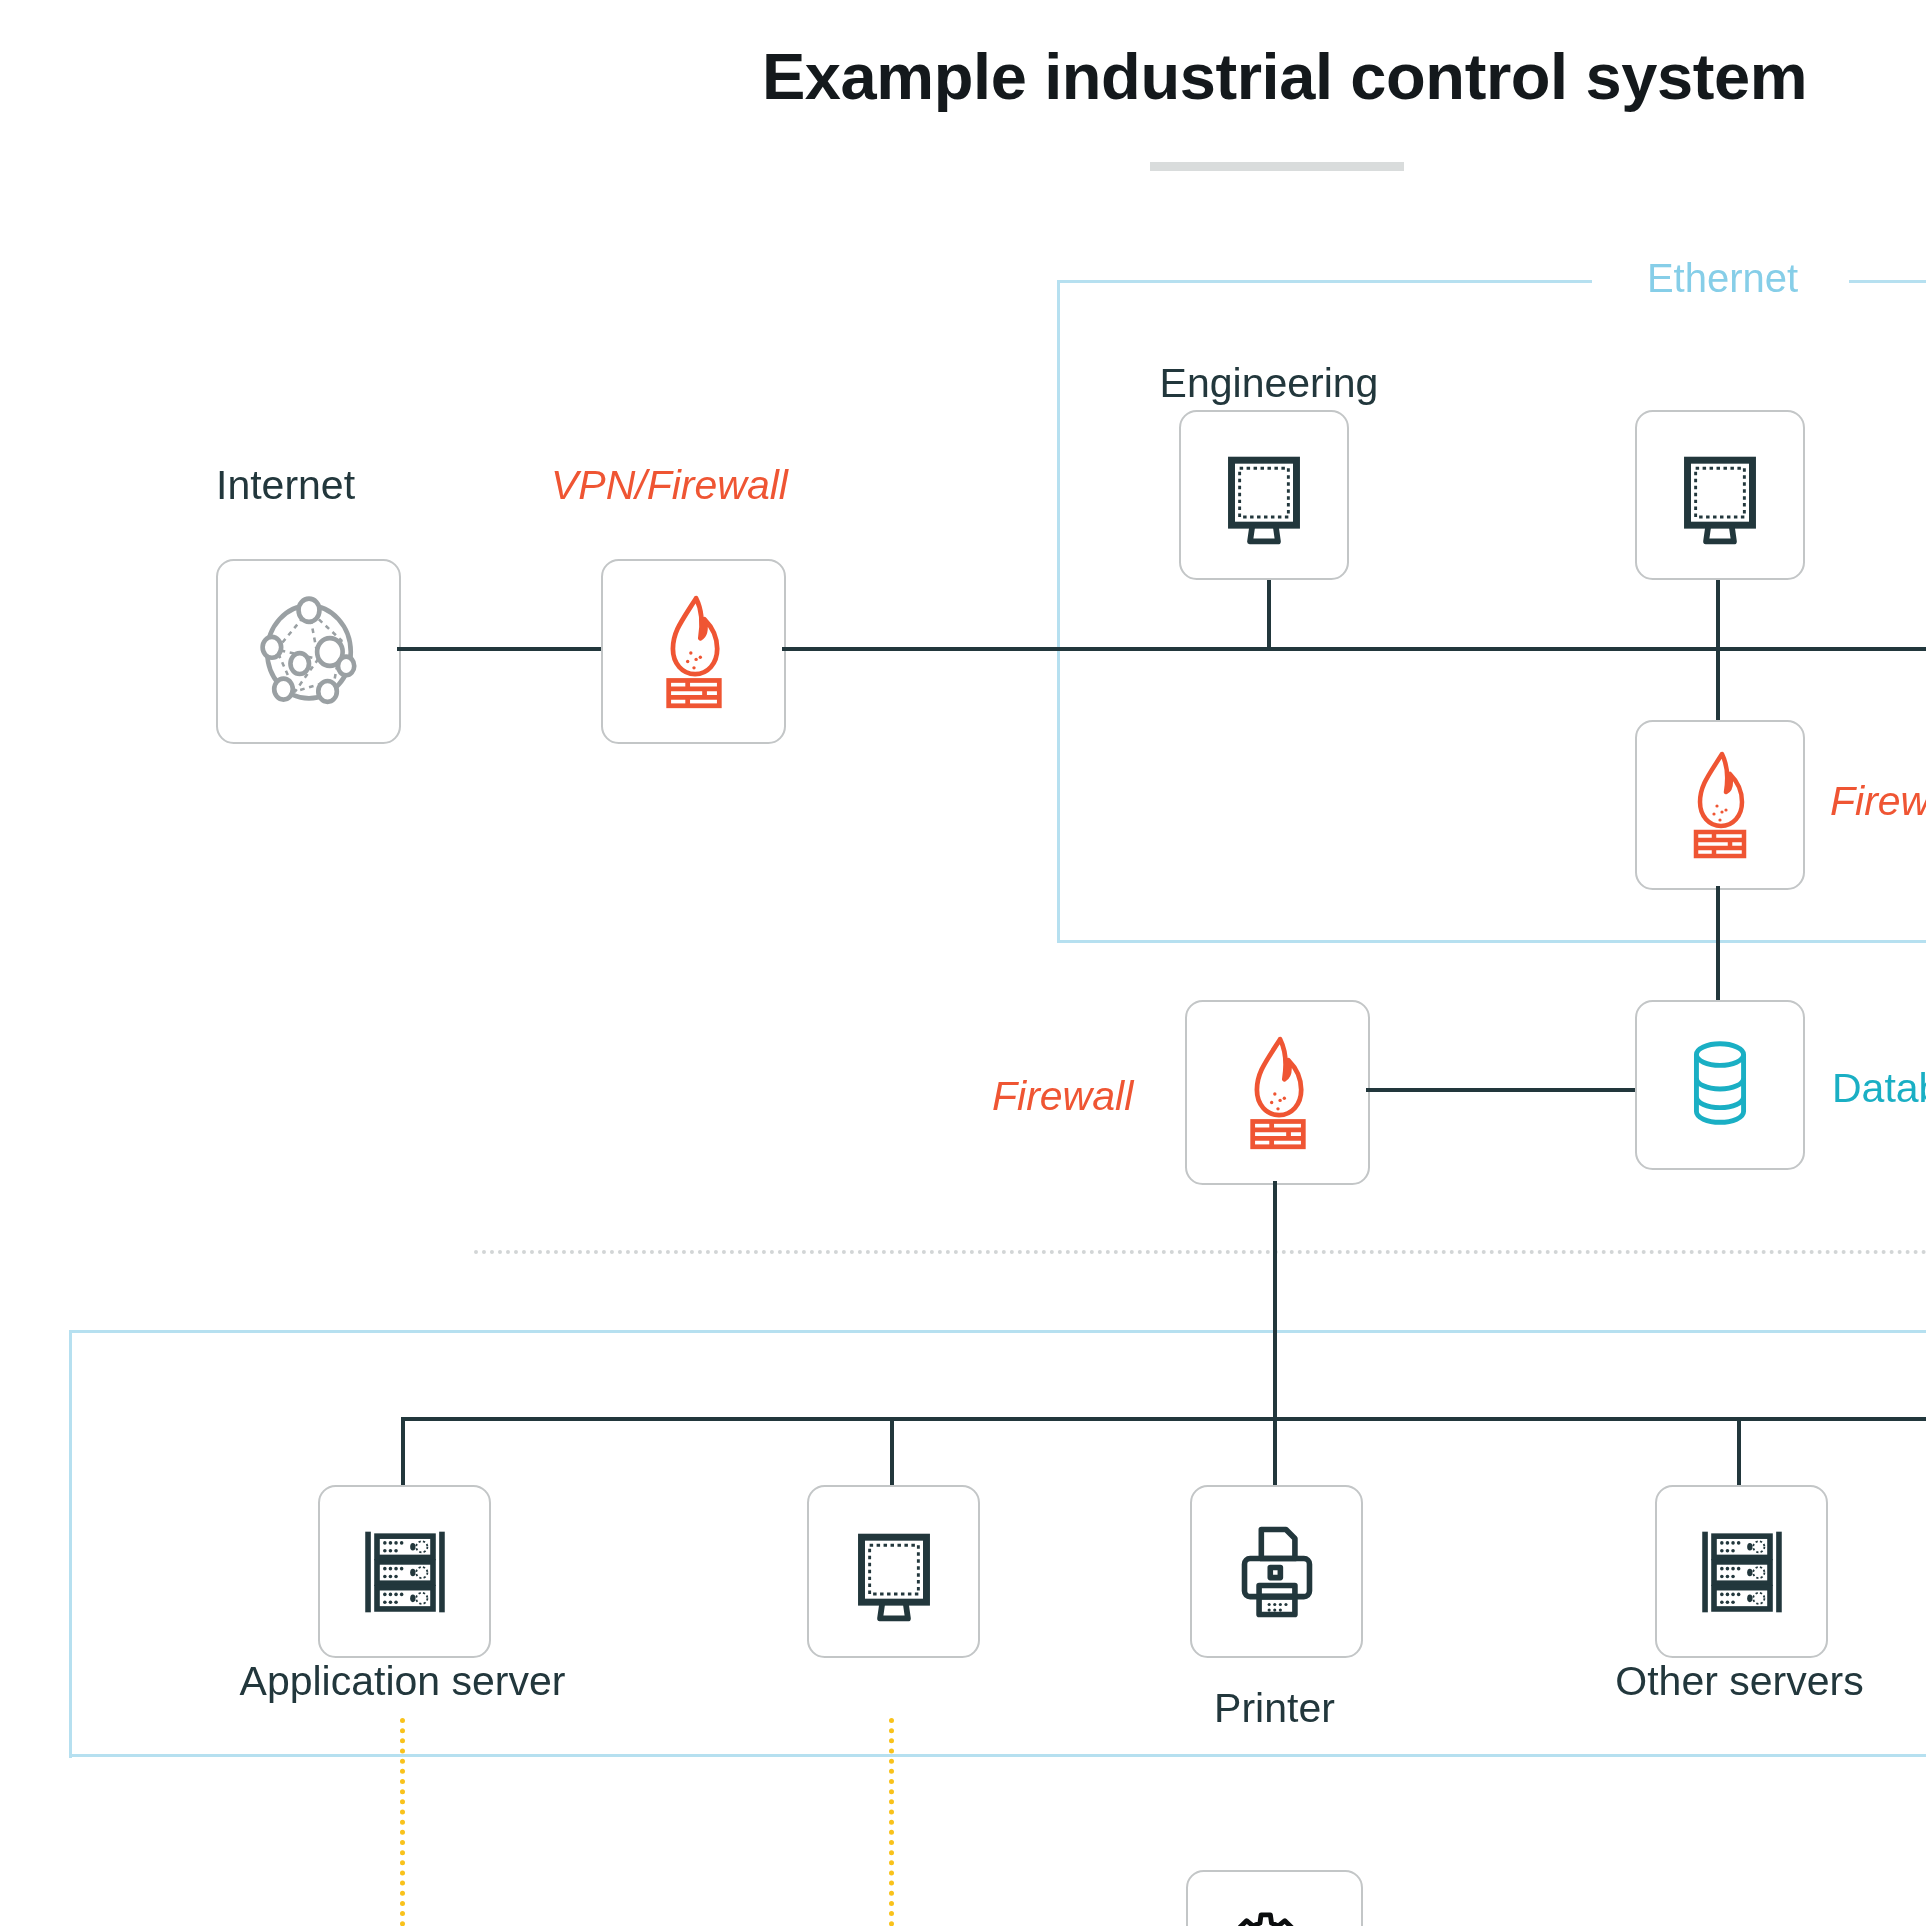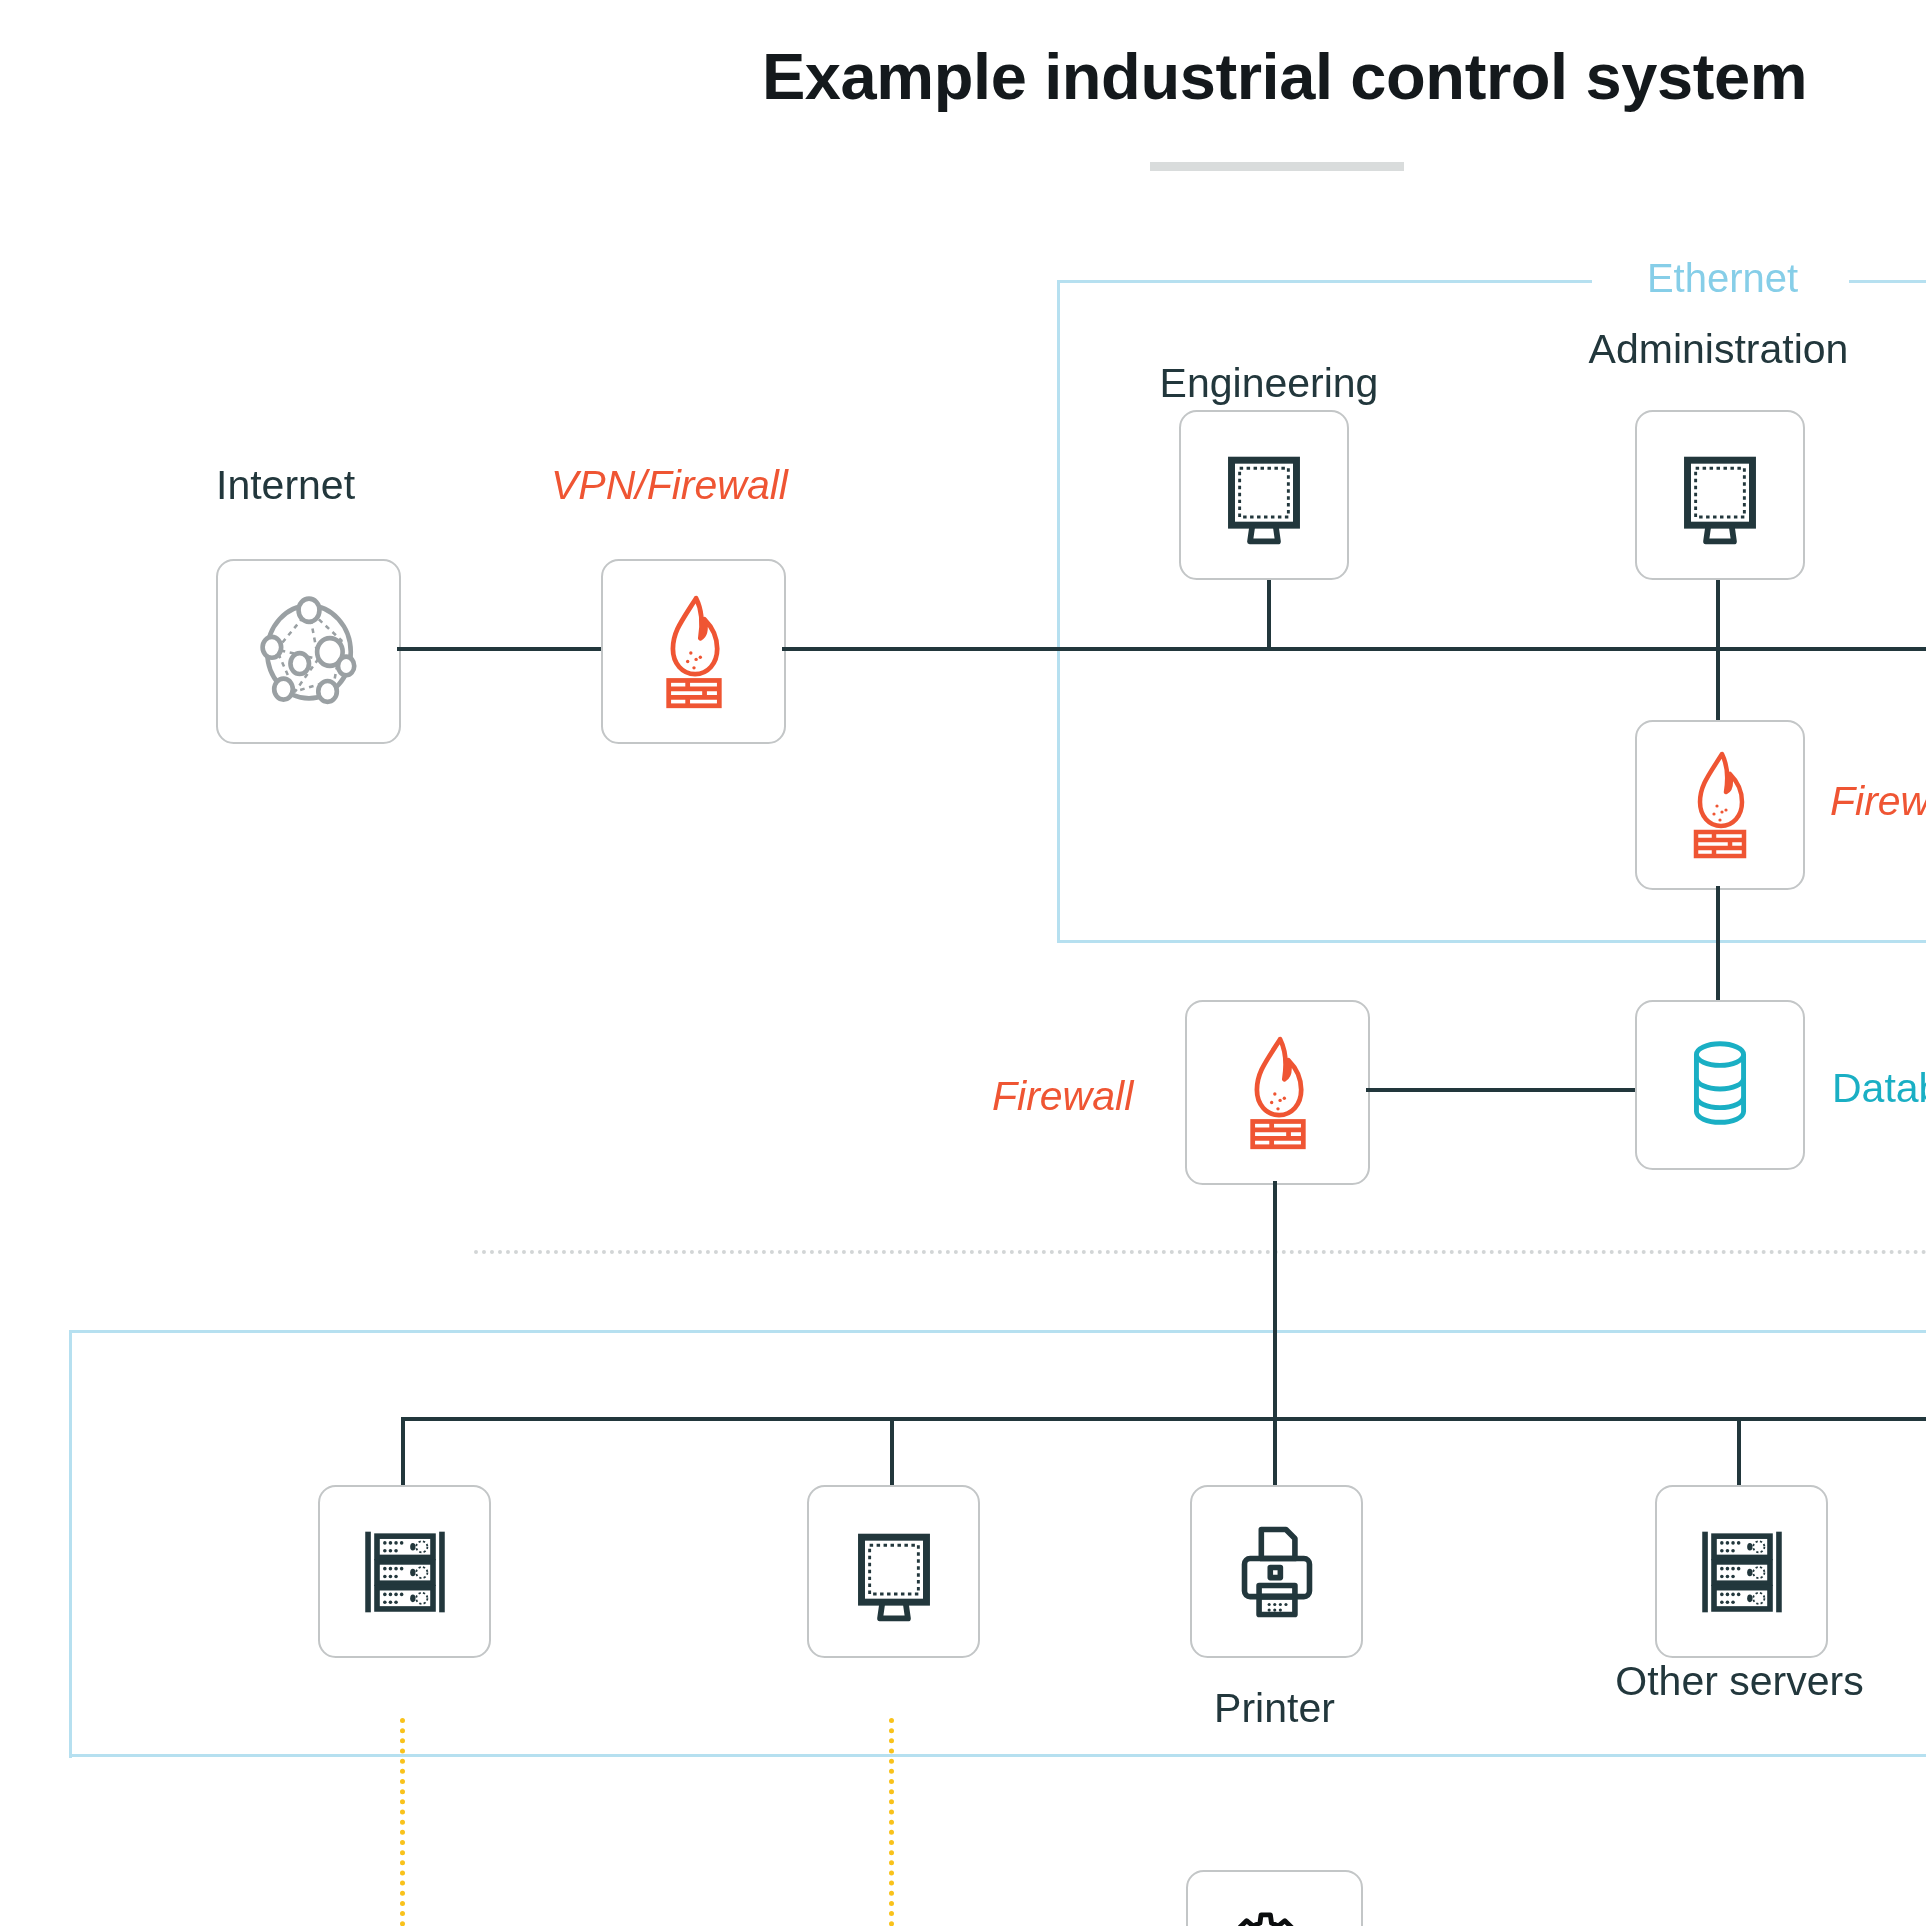--- a/index.html
+++ b/index.html
@@ -114,21 +114,20 @@
   <div class="abs node" style="left:1179px;top:410px;width:166px;height:166px;">
     <span>
       <svg width="116" height="116" viewBox="0 0 100 100">
         <rect x="22" y="20" width="56" height="56" fill="none" stroke="#22373C" stroke-width="6"></rect>
         <rect x="29" y="27" width="42" height="42" fill="none" stroke="#22373C" stroke-width="2.5" stroke-dasharray="3 3"></rect>
         <path d="M40 76 L38 90 h24 l-2 -14" fill="none" stroke="#22373C" stroke-width="5" stroke-linejoin="round"></path>
       </svg>
     </span>
   </div>
 
-  <div class="abs lbl center" style="left:1545px;top:326px;width:347px;">Administration</div>
   <div class="abs node" style="left:1635px;top:410px;width:166px;height:166px;">
     <span>
       <svg width="116" height="116" viewBox="0 0 100 100">
         <rect x="22" y="20" width="56" height="56" fill="none" stroke="#22373C" stroke-width="6"></rect>
         <rect x="29" y="27" width="42" height="42" fill="none" stroke="#22373C" stroke-width="2.5" stroke-dasharray="3 3"></rect>
         <path d="M40 76 L38 90 h24 l-2 -14" fill="none" stroke="#22373C" stroke-width="5" stroke-linejoin="round"></path>
       </svg>
     </span>
   </div>
 
@@ -250,20 +249,21 @@
           <ellipse cx="57" cy="73.5" rx="2.4" ry="3.4"></ellipse>
         </g>
         <g fill="none" stroke="#22373C" stroke-width="1.6" stroke-dasharray="2 2">
           <circle cx="65" cy="27.5" r="5"></circle>
             <circle cx="65" cy="50.5" r="5"></circle>
             <circle cx="65" cy="73.5" r="5"></circle>
         </g>
       </svg>
     </span>
   </div>
+  <div class="abs lbl center" style="left:210px;top:1658px;width:385px;">Application server</div>
 
   <div class="abs node" style="left:807px;top:1485px;width:169px;height:169px;">
     <span>
       <svg width="116" height="116" viewBox="0 0 100 100">
         <rect x="22" y="20" width="56" height="56" fill="none" stroke="#22373C" stroke-width="6"></rect>
         <rect x="29" y="27" width="42" height="42" fill="none" stroke="#22373C" stroke-width="2.5" stroke-dasharray="3 3"></rect>
         <path d="M40 76 L38 90 h24 l-2 -14" fill="none" stroke="#22373C" stroke-width="5" stroke-linejoin="round"></path>
       </svg>
     </span>
   </div>

